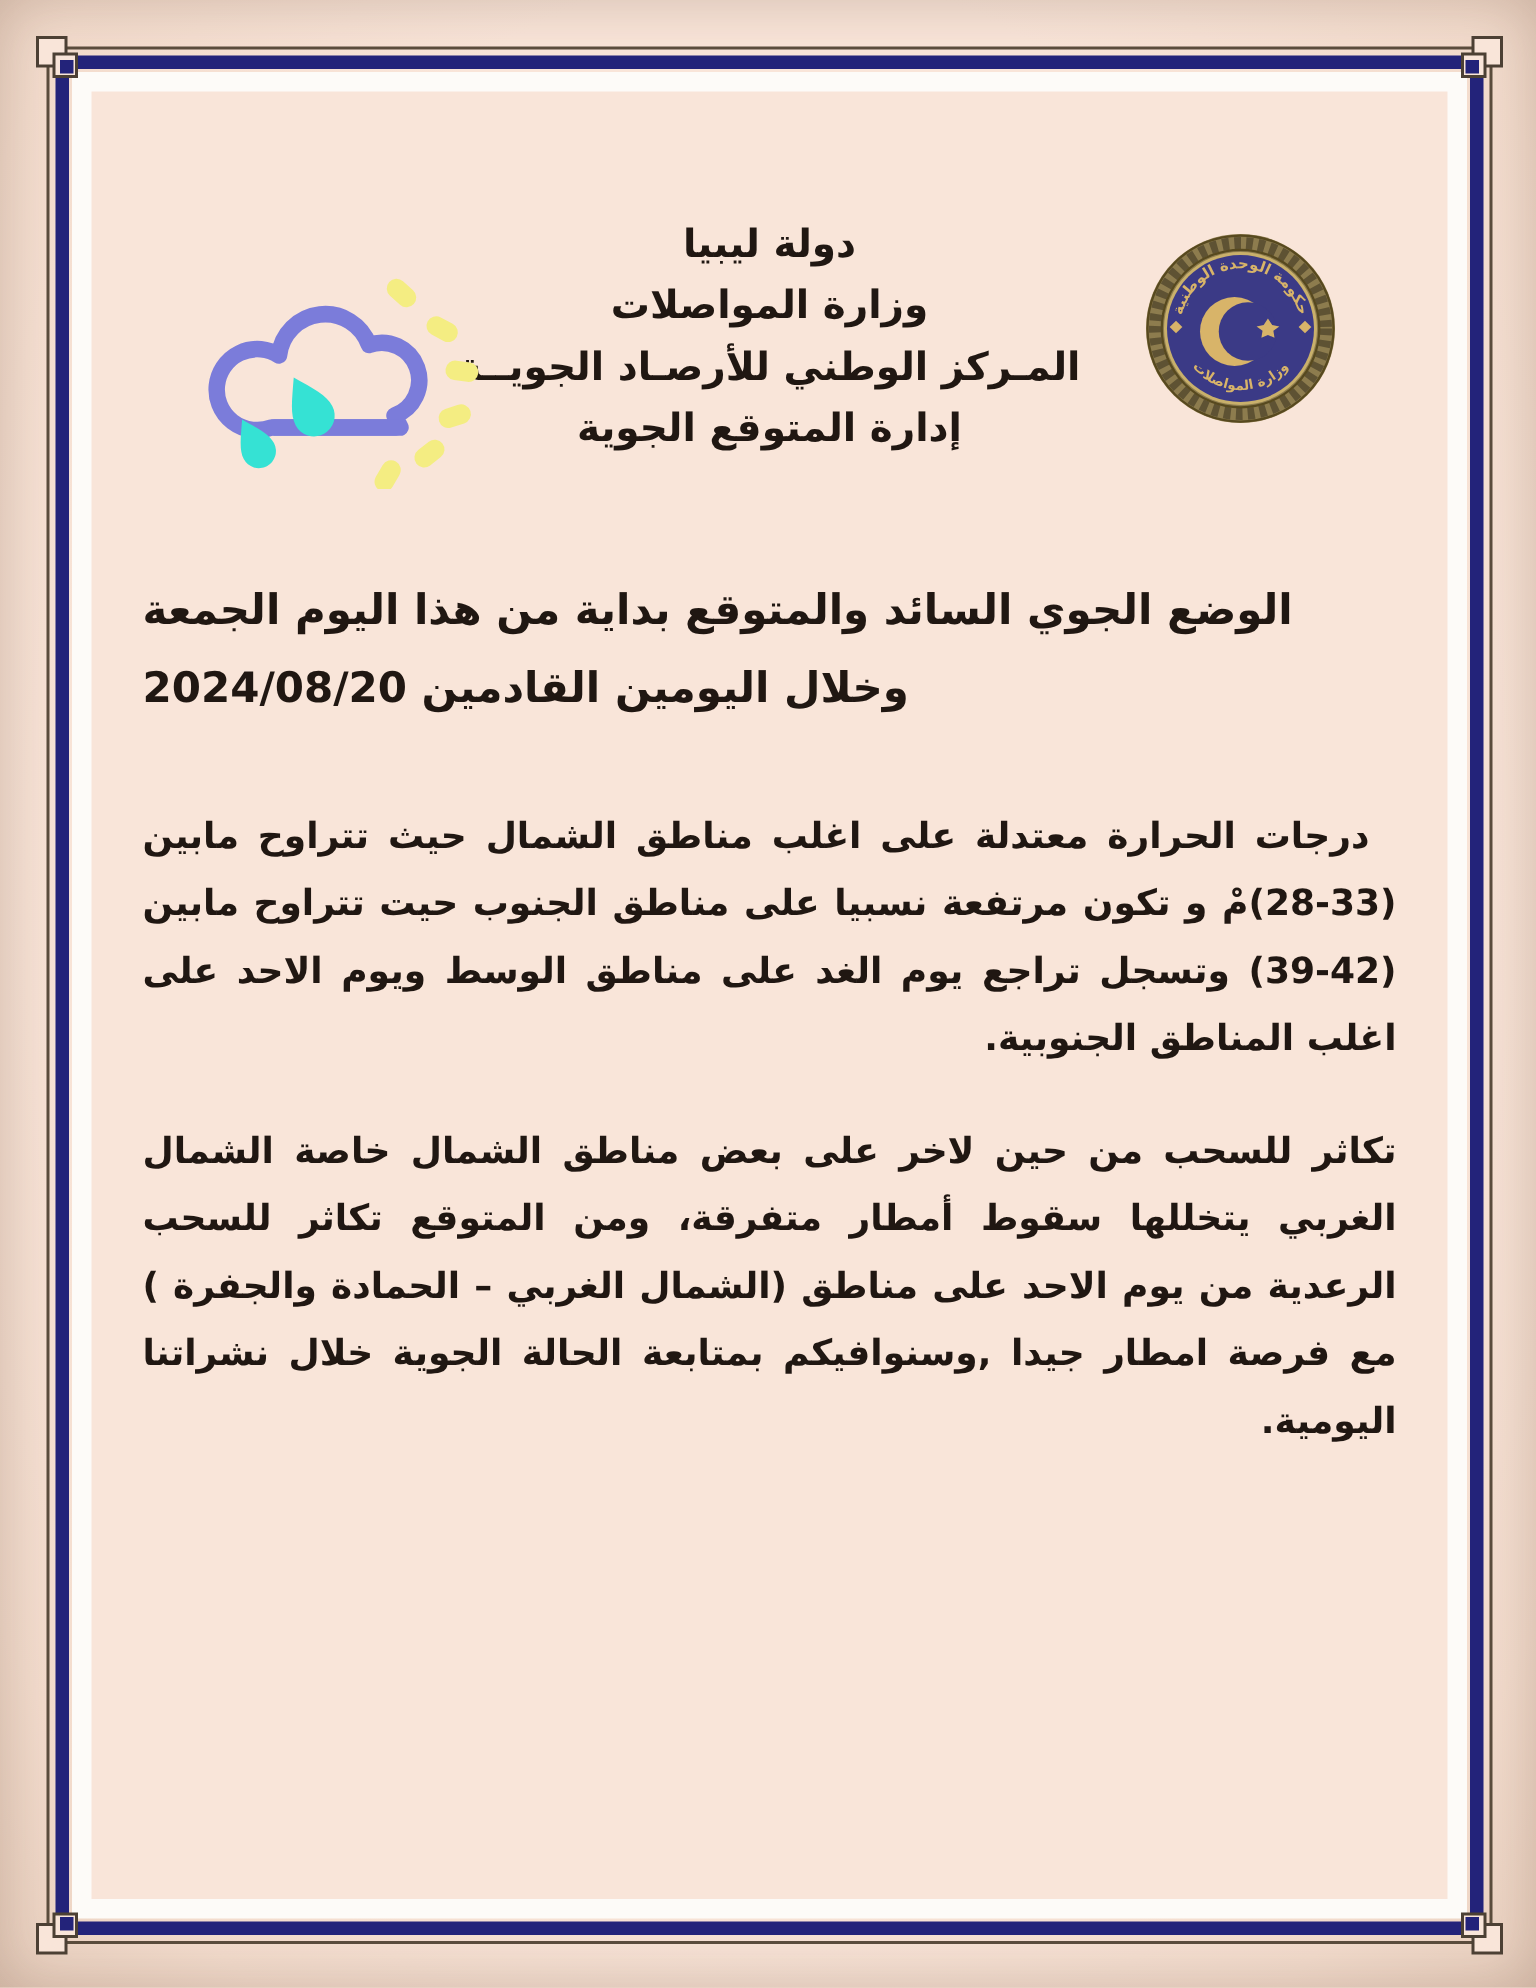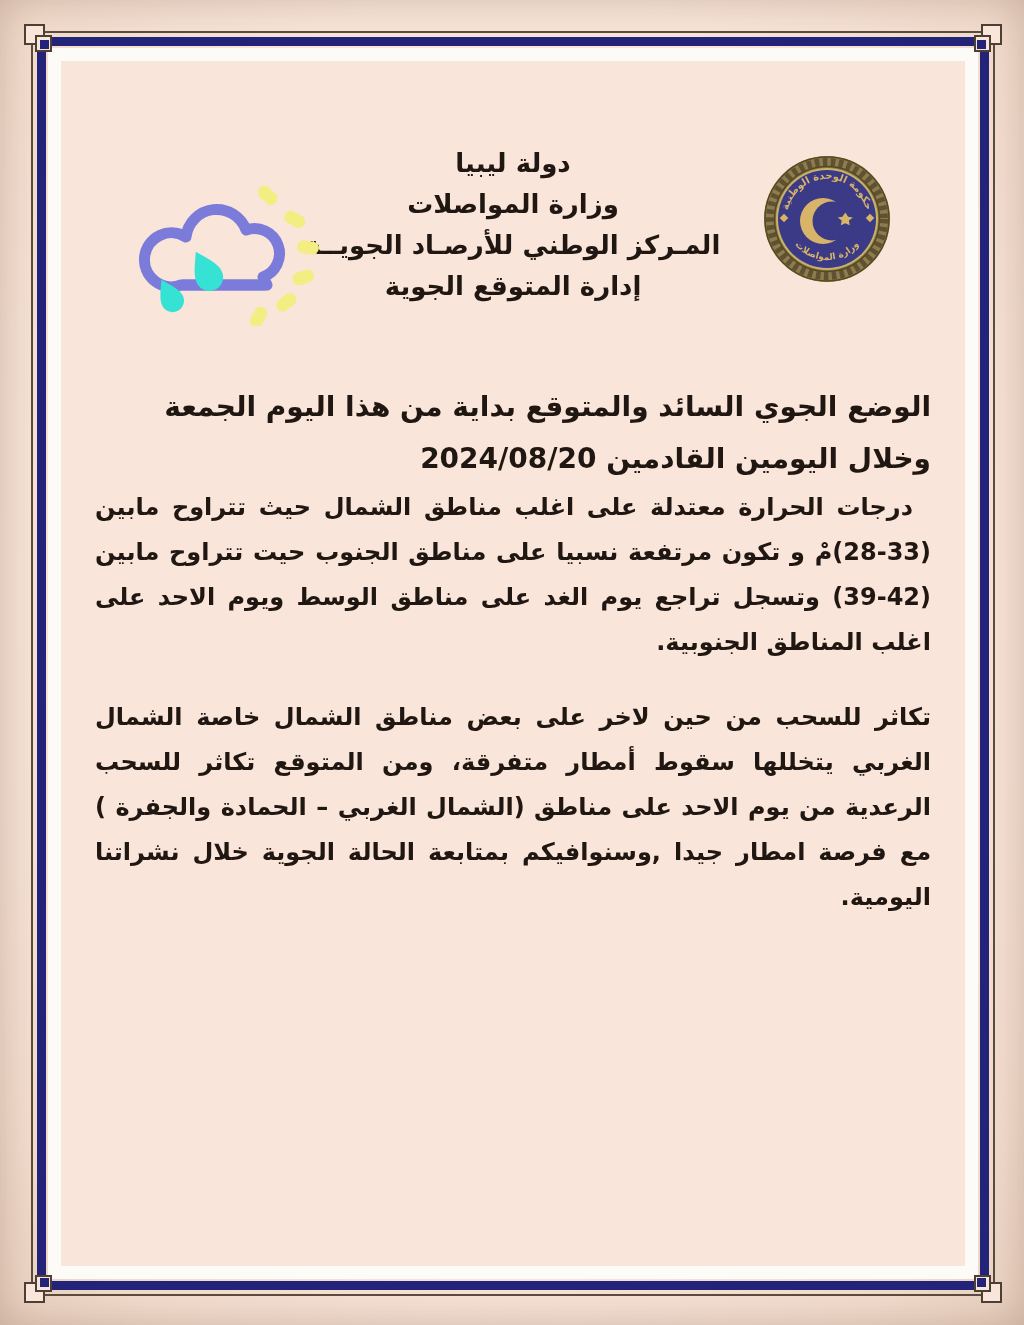--- a/index.html
+++ b/index.html
@@ -26,25 +26,25 @@
   .corner.br{right:21px;bottom:21px;transform:scale(-1,-1);}
 
   
   .content{position:absolute;left:61px;top:61px;right:59px;bottom:59px;padding:0 34px;color:#201712;}
   .org-header{margin-top:82px;text-align:center;font-weight:bold;font-size:26px;line-height:41px;}
   .org-header div{white-space:nowrap;text-align:center;}
 
   .weather-icon{position:absolute;left:68px;top:120px;width:205px;height:145px;}
   .seal{position:absolute;right:72px;top:92px;width:132px;height:132px;}
 
-  .bulletin-title{margin-top:74px;text-align:right;font-weight:bold;font-size:28px;line-height:52px;}
+  .bulletin-title{margin-top:74px;text-align:left;font-weight:bold;font-size:28px;line-height:52px;}
   .bulletin-title .t2{direction:ltr;}
 
   .para{direction:rtl;text-align:justify;font-weight:bold;font-size:24px;line-height:45px;margin:0;}
-  .para.p1{text-indent:18px;}
+  .para.p1{margin-top:50px;text-indent:18px;}
   .para.p2{margin-top:30px;}
 </style>
 </head>
 <body>
 
 <div class="photo">
 
   <div class="frame-outline"></div>
   <div class="frame-navy"></div>
   <div class="frame-white"></div>

